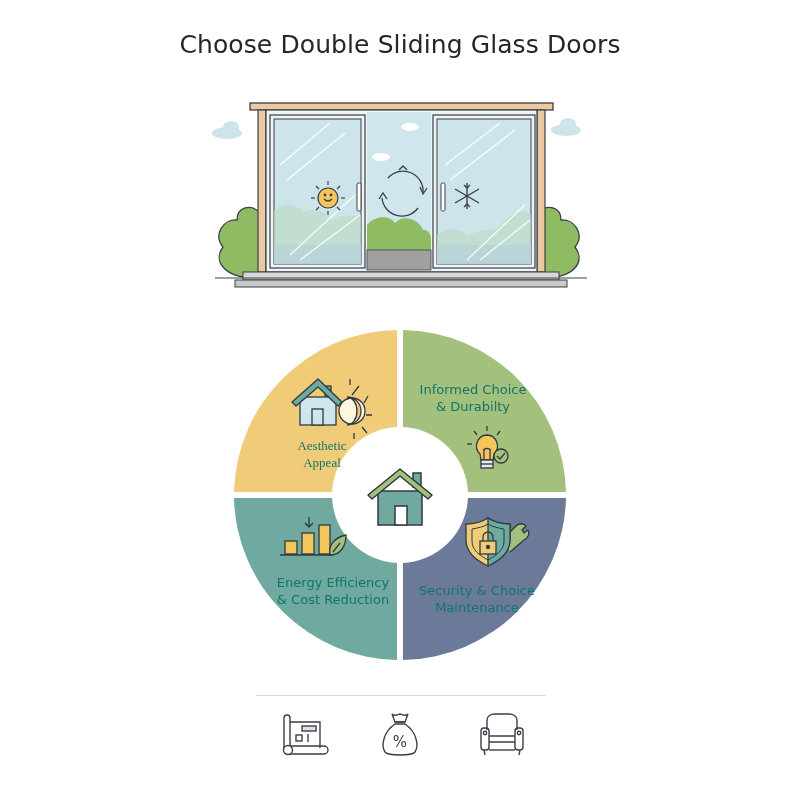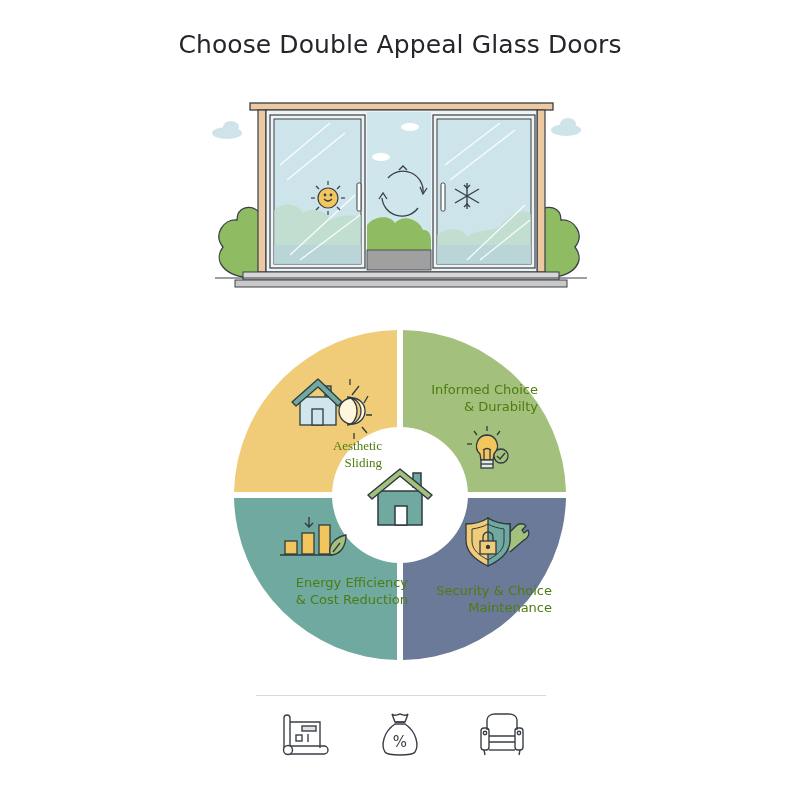--- a/index.html
+++ b/index.html
@@ -1,27 +1,27 @@
 <!DOCTYPE html>
 <html><head>
 <meta charset="utf-8">
 <style>
   html,body{margin:0;padding:0;background:#ffffff;}
   body{width:800px;height:800px;position:relative;overflow:hidden;font-family:"DejaVu Sans",sans-serif;}
   .title{position:absolute;top:30px;left:0;width:800px;text-align:center;font-size:25px;color:#23262b;letter-spacing:0.1px;}
   .hero{position:absolute;left:205px;top:95px;width:390px;height:200px;}
   .wheel{position:absolute;left:232px;top:330px;width:336px;height:330px;}
-  .seg-label{position:absolute;color:#4d7c0f;font-size:13px;line-height:17px;text-align:right;font-family:"DejaVu Sans",sans-serif;}
+  .seg-label{position:absolute;color:#0f766e;font-size:13px;line-height:17px;text-align:center;font-family:"DejaVu Sans",sans-serif;}
   .divider{position:absolute;left:256px;top:695px;width:290px;height:1px;background:#d9d9d9;}
   .bottom-icon{position:absolute;top:710px;width:50px;height:50px;}
 </style>
 </head>
 <body>
 
-<div class="title">Choose Double Appeal Glass Doors</div>
+<div class="title">Choose Double Sliding Glass Doors</div>
 
 <svg class="hero" viewBox="0 0 390 200" xmlns="http://www.w3.org/2000/svg">
 
   <g fill="#cfe4ea">
     <ellipse cx="22" cy="38" rx="15" ry="6"></ellipse>
       <ellipse cx="26" cy="32" rx="8" ry="6"></ellipse>
     <ellipse cx="361" cy="35" rx="15" ry="6"></ellipse>
       <ellipse cx="363" cy="29" rx="8" ry="6"></ellipse>
   </g>
 
@@ -169,21 +169,21 @@
       <path d="M24 0 C30 4 38 6 46 6 L46 22 C46 34 37 42 24 48 Z" fill="#6fa9a0"></path>
       <path d="M24 6 C29 9 34 10 40 11 L40 23 C40 32 33 37 24 42 C15 37 8 32 8 23 L8 11 C14 10 19 9 24 6 Z" fill="none" stroke-width="1"></path>
       <path d="M19 23 L19 19 A5 5 0 0 1 29 19 L29 23" fill="none"></path>
       <rect x="16" y="23" width="16" height="13" fill="#f0cc78"></rect>
       <circle cx="24" cy="29" r="1.5" fill="#2f3a40"></circle>
     </g>
   </svg>
 
   <div class="seg-label" style="left:30px;top:107px;width:120px;font-family:Liberation Serif, serif;">
     <div>Aesthetic</div>
-    <div>Sliding</div>
+    <div>Appeal</div>
   </div>
   <div class="seg-label" style="left:176px;top:51px;width:130px;">
     <div>Informed Choice</div>
     <div>&amp; Durabilty</div>
   </div>
   <div class="seg-label" style="left:26px;top:244px;width:150px;">
     <div>Energy Efficiency</div>
     <div>&amp; Cost Reduction</div>
   </div>
   <div class="seg-label" style="left:170px;top:252px;width:150px;">

